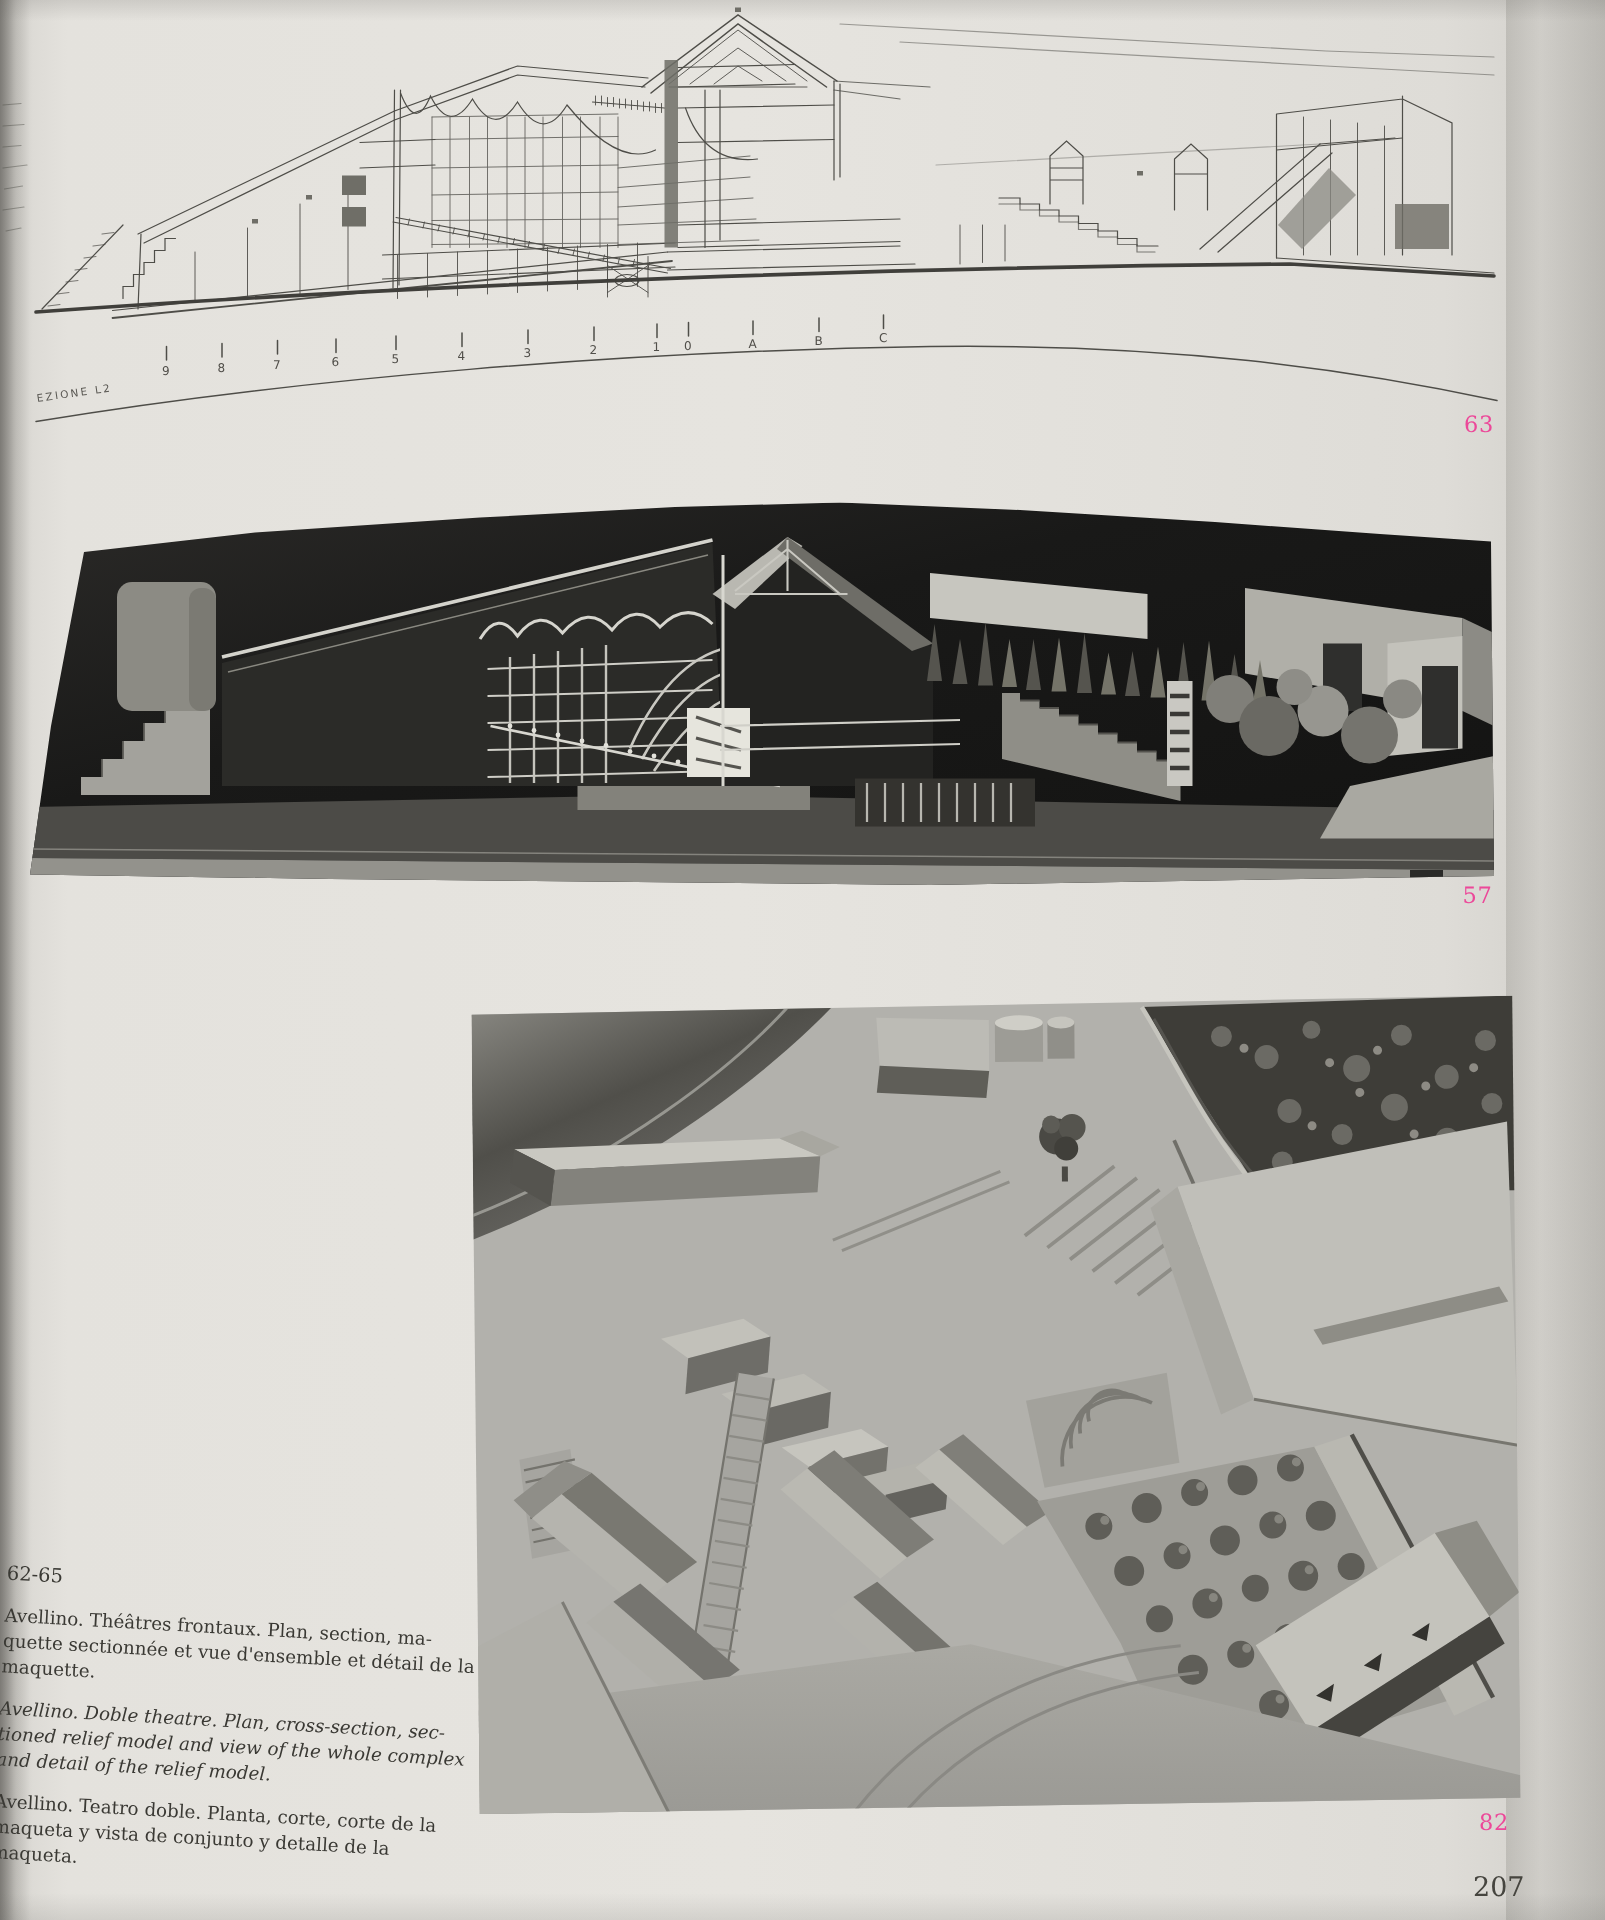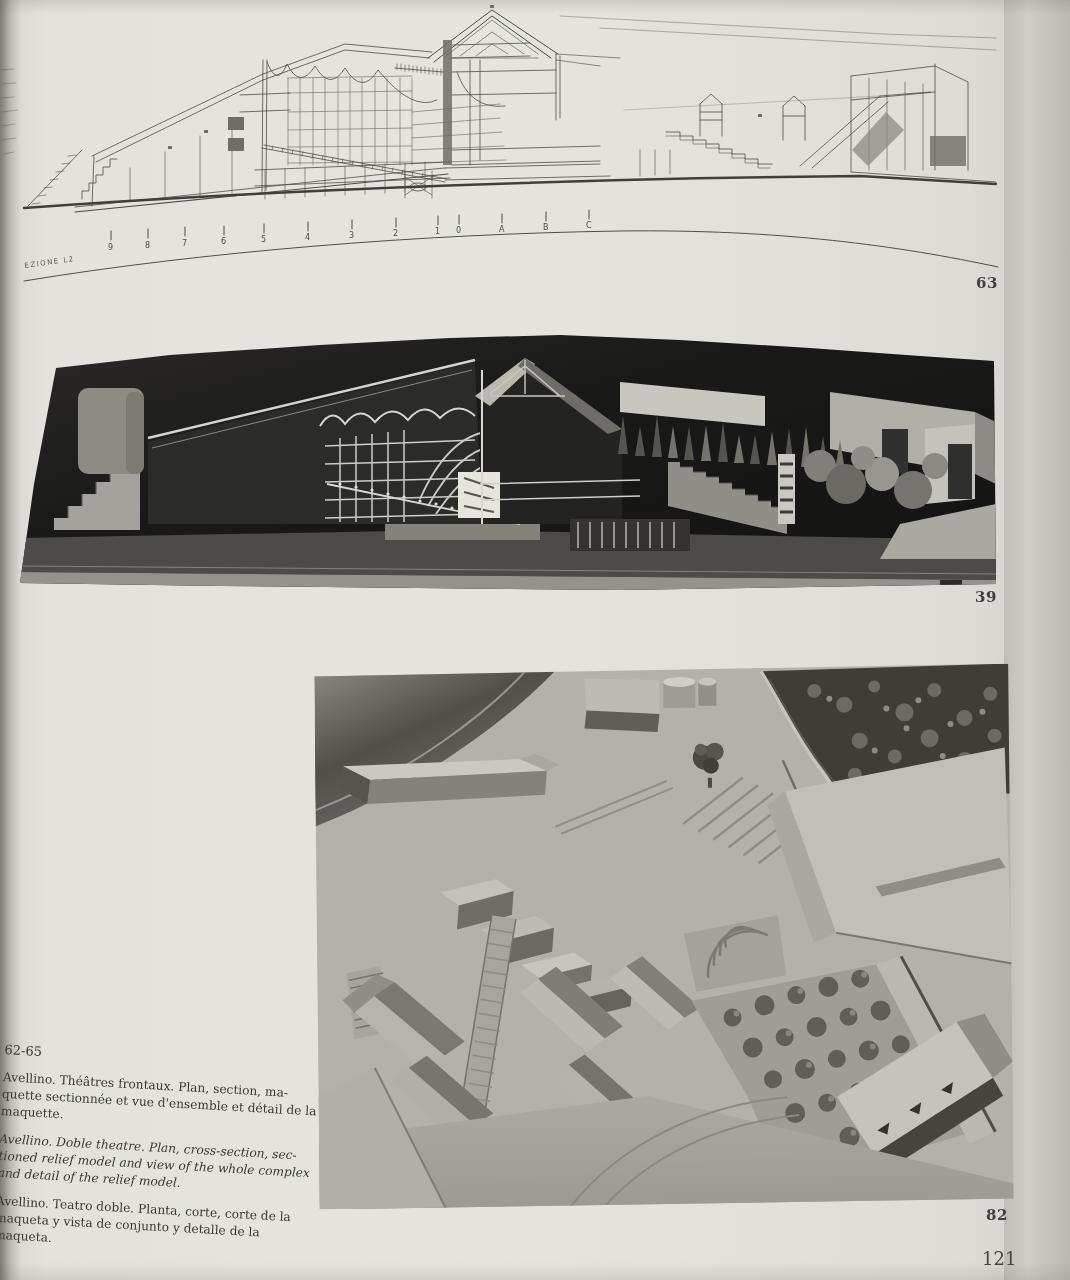--- a/index.html
+++ b/index.html
@@ -12,21 +12,21 @@
   
   .edge-left{position:absolute;left:0;top:0;width:20px;height:1280px;
     background:linear-gradient(90deg,rgba(70,68,64,.45),rgba(120,118,112,.18) 55%,rgba(150,148,142,0));}
   .edge-right{position:absolute;left:1004px;top:0;width:66px;height:1280px;
     background:linear-gradient(90deg,rgba(125,123,117,.28),rgba(150,148,142,.10) 35%,rgba(110,108,102,.22) 100%);}
   .edge-top{position:absolute;left:0;top:0;width:1070px;height:14px;
     background:linear-gradient(180deg,rgba(100,98,94,.18),rgba(100,98,94,0));}
   .edge-bottom{position:absolute;left:0;top:1262px;width:1070px;height:18px;
     background:linear-gradient(0deg,rgba(100,98,94,.15),rgba(100,98,94,0));}
 
-  .fig-label{position:absolute;font-size:15px;color:#404040;letter-spacing:.5px;font-weight:bold;}
+  .fig-label{position:absolute;font-size:15px;color:#ec4899;letter-spacing:.5px;}
   .page-number{position:absolute;left:982px;top:1248px;font-size:18px;color:#46453f;}
 
   
   .drawing-wrap{position:absolute;left:0;top:0;width:1070px;height:310px;}
   .scale-label{position:absolute;font-family:"DejaVu Sans",sans-serif;font-size:8px;color:#514f4a;}
   .section-label{position:absolute;left:24px;top:262px;font-family:"DejaVu Sans",sans-serif;
     font-size:7px;letter-spacing:1.5px;color:#5a5853;transform:rotate(-8deg);transform-origin:0 0;}
 
   
   .photo64{position:absolute;left:20px;top:334px;width:976px;height:257px;
@@ -253,21 +253,21 @@
     <g>
       <circle cx="800" cy="132" r="16" fill="#807f79"></circle>
         <circle cx="826" cy="150" r="20" fill="#6a6963"></circle>
       <circle cx="862" cy="140" r="17" fill="#979690"></circle>
         <circle cx="893" cy="156" r="19" fill="#75746e"></circle>
       <circle cx="915" cy="132" r="13" fill="#8a8983"></circle>
         <circle cx="843" cy="124" r="12" fill="#8e8d87"></circle>
     </g>
   </svg>
 </div>
-<span class="fig-label" style="left:975px;top:588px">39</span>
+<span class="fig-label" style="left:975px;top:588px">57</span>
 
 <div class="photo65">
   <svg width="696" height="541" viewBox="0 0 696 541">
     <defs>
       <linearGradient id="cyl65" x1="0" y1="0" x2="0.7" y2="1">
         <stop offset="0" stop-color="#8a8983"></stop>
           <stop offset="0.45" stop-color="#504f4a"></stop>
           <stop offset="1" stop-color="#757470"></stop>
       </linearGradient>
       <linearGradient id="road65" x1="0" y1="0" x2="0" y2="1">
@@ -468,13 +468,13 @@
     <div class="cap-line">tioned relief model and view of the whole complex</div>
     <div class="cap-line">and detail of the relief model.</div>
   </div>
   <div class="para">
     <div class="cap-line">Avellino. Teatro doble. Planta, corte, corte de la</div>
     <div class="cap-line">maqueta y vista de conjunto y detalle de la</div>
     <div class="cap-line">maqueta.</div>
   </div>
 </div>
 
-<span class="page-number">121</span>
+<span class="page-number">207</span>
 
 </body></html>

